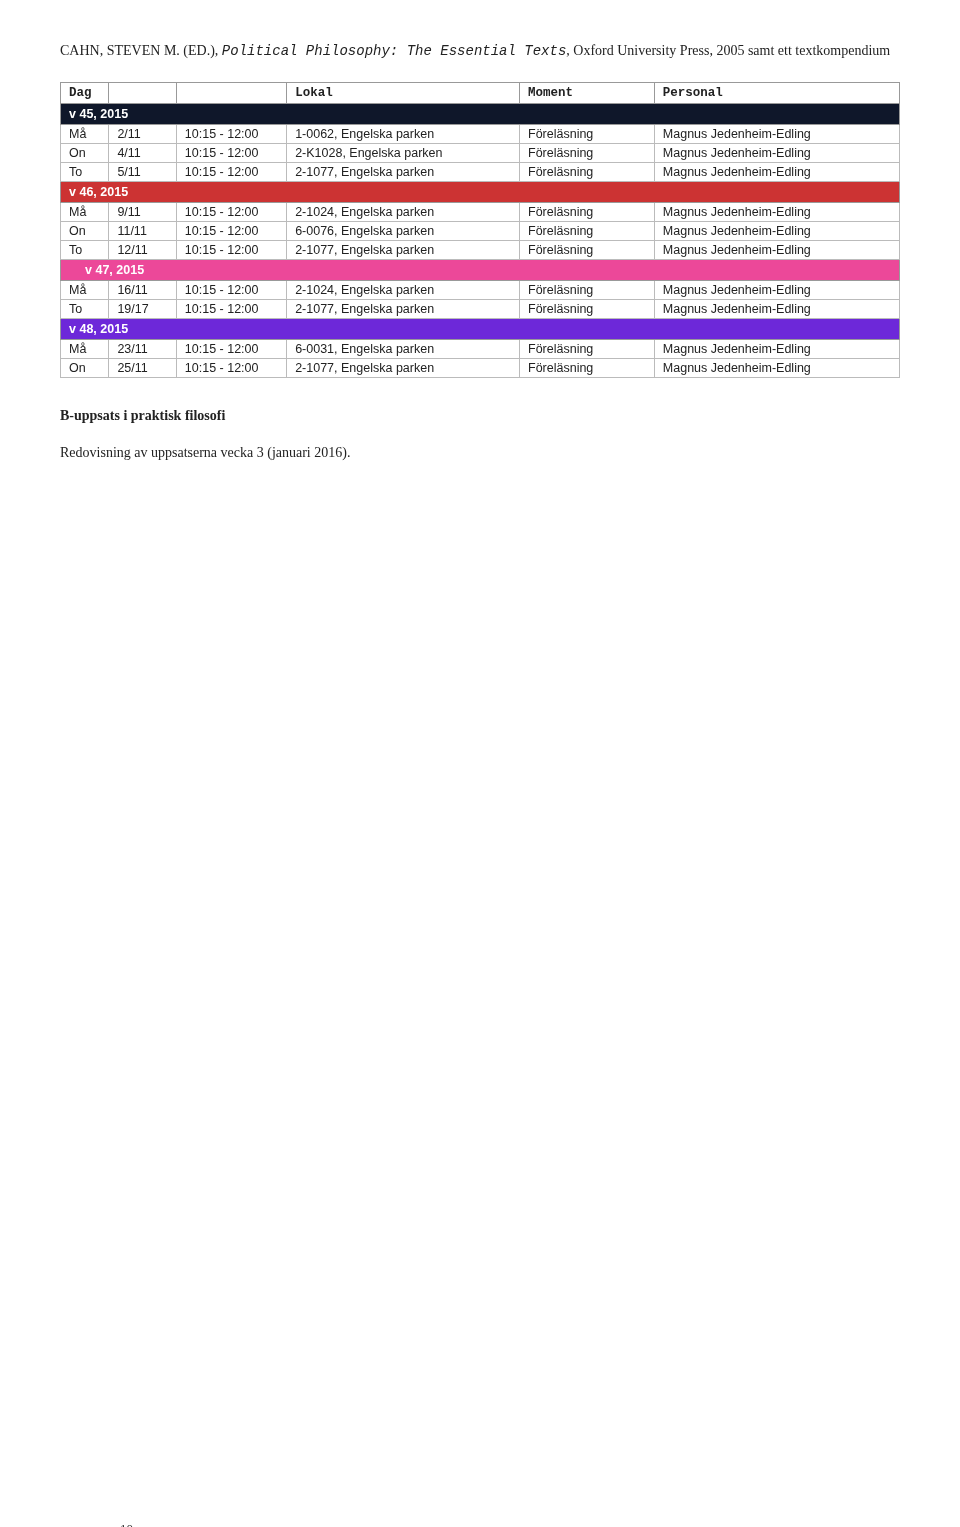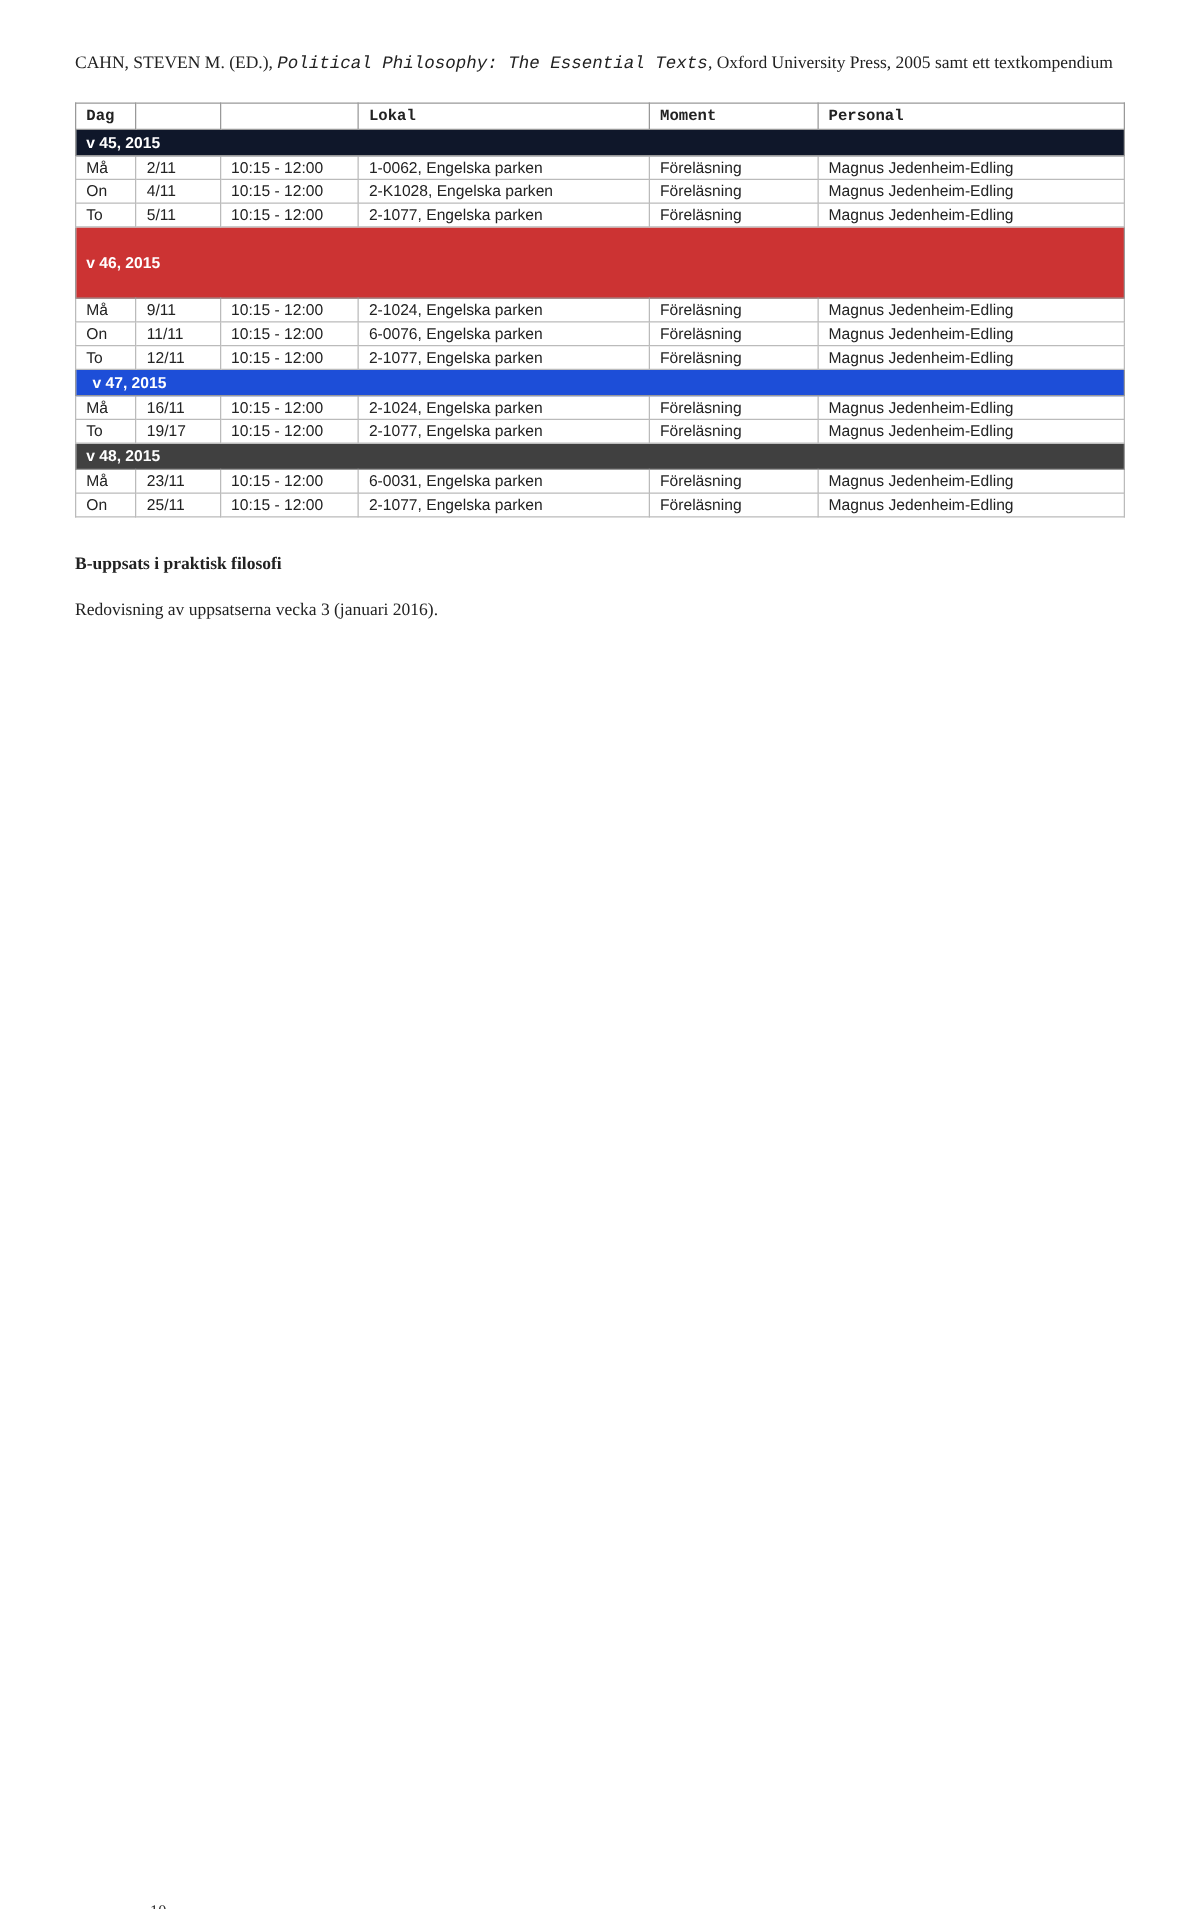--- a/index.html
+++ b/index.html
@@ -110,21 +110,21 @@
         </tr>
         <tr>
           <td>To</td>
           <td>5/11</td>
           <td>10:15 - 12:00</td>
           <td>2-1077, Engelska parken</td>
           <td>Föreläsning</td>
           <td>Magnus Jedenheim-Edling</td>
         </tr>
         <tr>
-          <td colspan="6" style="background: rgb(204, 51, 51); color: rgb(255, 255, 255); font-weight: bold; border: 1px solid rgb(153, 153, 153); padding: 21px 8px;">v 46, 2015</td>
+          <td colspan="6" style="background: rgb(204, 51, 51); color: rgb(255, 255, 255); font-weight: bold; border: 1px solid rgb(153, 153, 153); padding: 3px 8px;">v 46, 2015</td>
         </tr>
         <tr>
           <td>Må</td>
           <td>9/11</td>
           <td>10:15 - 12:00</td>
           <td>2-1024, Engelska parken</td>
           <td>Föreläsning</td>
           <td>Magnus Jedenheim-Edling</td>
         </tr>
         <tr>
@@ -137,40 +137,40 @@
         </tr>
         <tr>
           <td>To</td>
           <td>12/11</td>
           <td>10:15 - 12:00</td>
           <td>2-1077, Engelska parken</td>
           <td>Föreläsning</td>
           <td>Magnus Jedenheim-Edling</td>
         </tr>
         <tr>
-          <td colspan="6" style="background: #1d4ed8; color: rgb(255, 255, 255); font-weight: bold; border: 1px solid rgb(153, 153, 153); padding: 3px 13px;">v 47, 2015</td>
+          <td colspan="6" style="background: #ec4899; color: rgb(255, 255, 255); font-weight: bold; border: 1px solid rgb(153, 153, 153); padding: 3px 24px;">v 47, 2015</td>
         </tr>
         <tr>
           <td>Må</td>
           <td>16/11</td>
           <td>10:15 - 12:00</td>
           <td>2-1024, Engelska parken</td>
           <td>Föreläsning</td>
           <td>Magnus Jedenheim-Edling</td>
         </tr>
         <tr>
           <td>To</td>
           <td>19/17</td>
           <td>10:15 - 12:00</td>
           <td>2-1077, Engelska parken</td>
           <td>Föreläsning</td>
           <td>Magnus Jedenheim-Edling</td>
         </tr>
         <tr>
-          <td colspan="6" style="background: #404040; color: rgb(255, 255, 255); font-weight: bold; border: 1px solid rgb(153, 153, 153); padding: 3px 8px;">v 48, 2015</td>
+          <td colspan="6" style="background: #6d28d9; color: rgb(255, 255, 255); font-weight: bold; border: 1px solid rgb(153, 153, 153); padding: 3px 8px;">v 48, 2015</td>
         </tr>
         <tr>
           <td>Må</td>
           <td>23/11</td>
           <td>10:15 - 12:00</td>
           <td>6-0031, Engelska parken</td>
           <td>Föreläsning</td>
           <td>Magnus Jedenheim-Edling</td>
         </tr>
         <tr>

